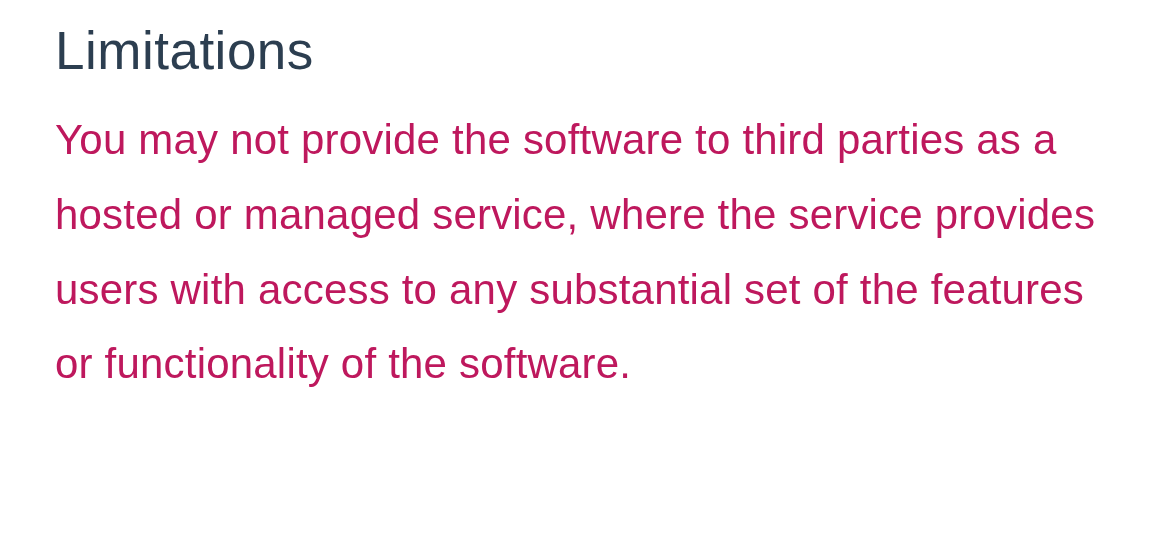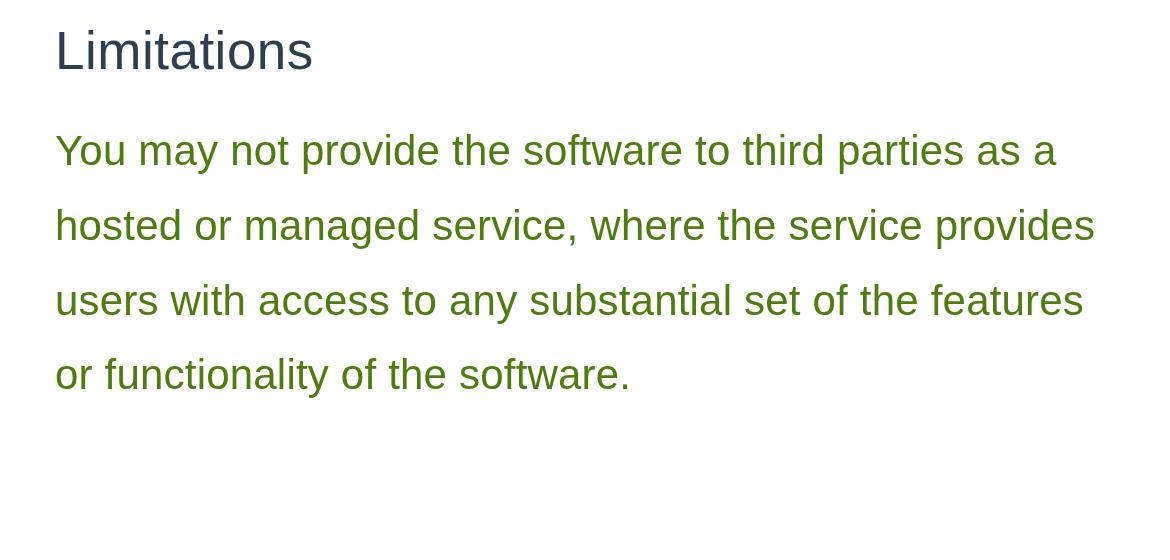--- a/index.html
+++ b/index.html
@@ -11,27 +11,27 @@
       font-family: -apple-system, BlinkMacSystemFont, "Segoe UI", Helvetica, Arial, sans-serif;
       background: #ffffff;
       width: 1170px;
       height: 560px;
       padding: 20px 50px 20px 55px;
     }
     .heading {
       font-size: 53px;
       font-weight: 400;
       color: #2c3e50;
-      margin-bottom: 33px;
+      margin-bottom: 22px;
       letter-spacing: 0.5px;
     }
     .body-text {
       font-size: 42px;
       font-weight: 400;
-      color: #4d7c0f;
+      color: #be185d;
       line-height: 1.78;
       letter-spacing: 0.2px;
     }
   </style>
 </head>
 <body>
 
 <h2 class="heading">Limitations</h2>
 <p class="body-text">You may not provide the software to third parties as a hosted or managed service, where the service provides users with access to any substantial set of the features or functionality of the software.</p>
 

